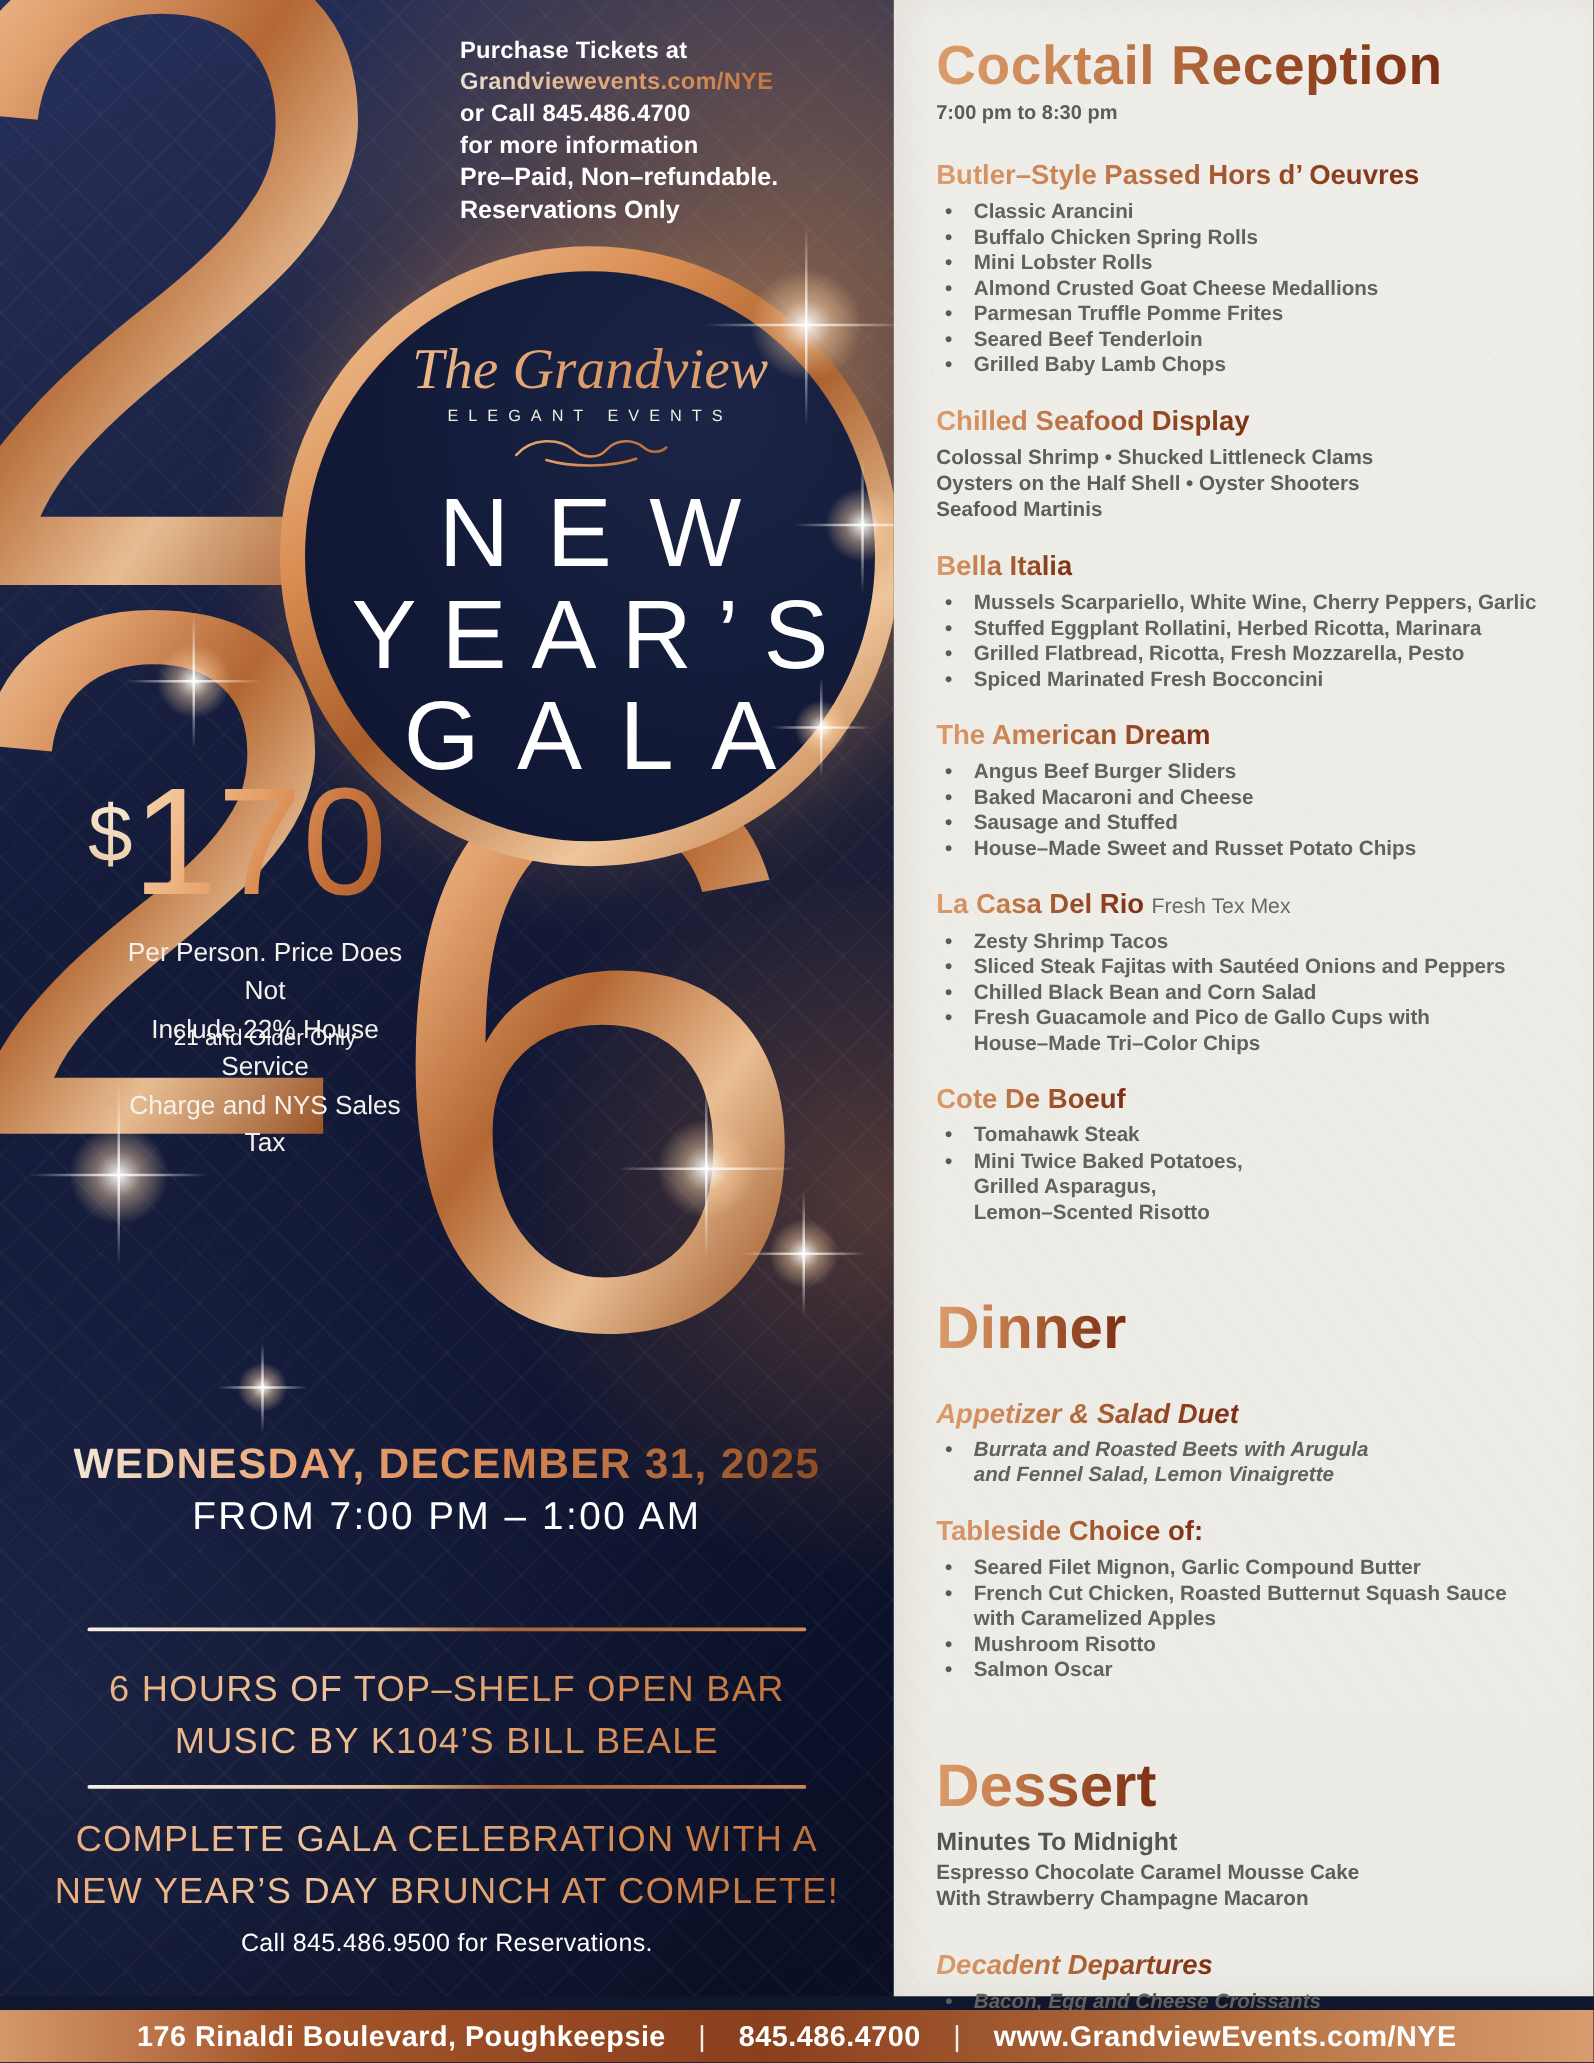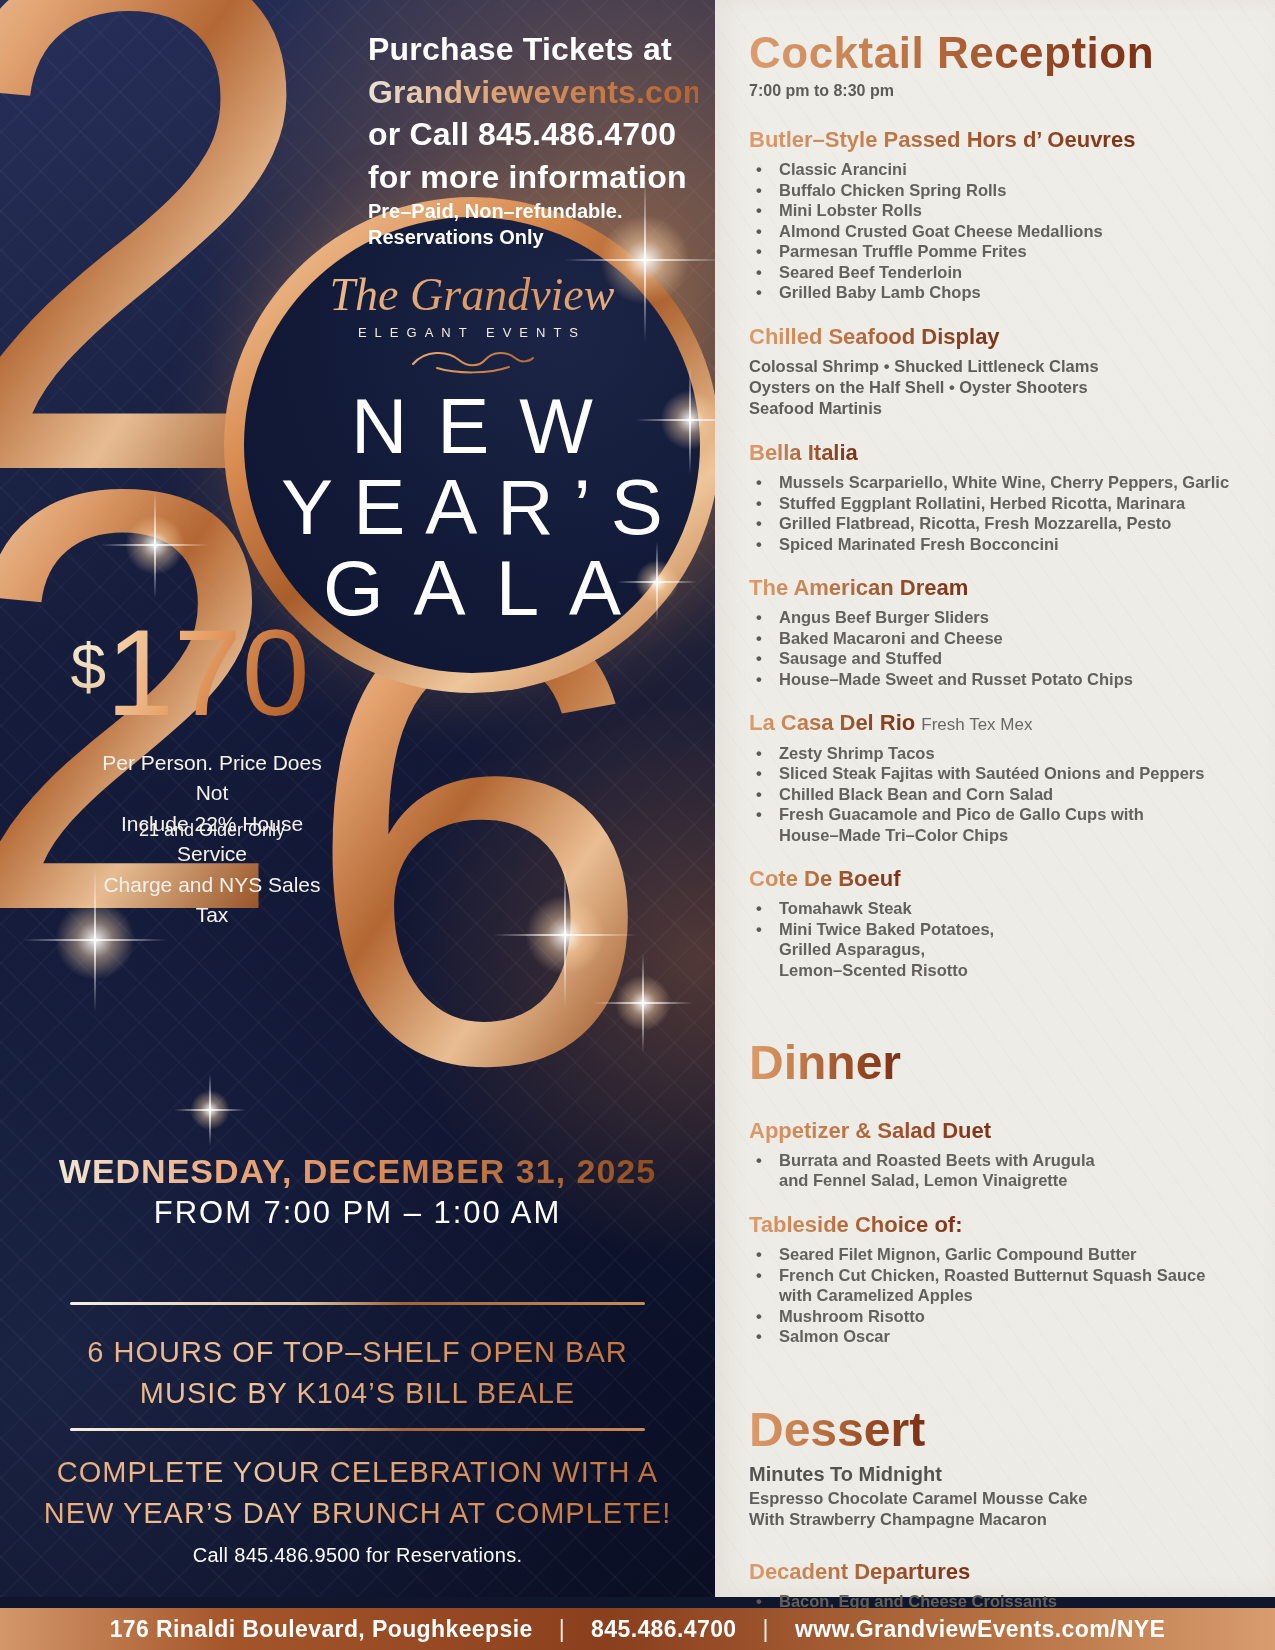--- a/index.html
+++ b/index.html
@@ -27,21 +27,21 @@
   .digit-2-low{left:-45px;top:400px;font-size:600px;opacity:.96;}
   .digit-6{left:300px;top:520px;font-size:640px;opacity:.97;}
 
   .ring{position:absolute;left:224px;top:197px;width:496px;height:496px;border-radius:50%;
     background:linear-gradient(140deg,#f7d3ab,#d98d52 30%,#a95d2a 50%,#eec69b 75%,#b06029);
     box-shadow:0 0 70px rgba(240,160,90,.22);z-index:1;}
   .ring-inner{position:absolute;left:20px;top:20px;right:20px;bottom:20px;border-radius:50%;
     background:radial-gradient(circle at 70% 25%, #1d2547 0%, #121a38 55%, #0e1530 100%);}
 
   .tickets{position:absolute;left:368px;top:28px;width:330px;z-index:3;color:#fff;}
-  .tickets .big{font-size:32px;font-weight:700;line-height:1.33;letter-spacing:.2px;}
+  .tickets .big{font-size:19px;font-weight:700;line-height:1.33;letter-spacing:.2px;}
   .tickets .small{font-size:20px;font-weight:700;line-height:1.3;}
   .tickets .url{background-image:linear-gradient(90deg,#e9e2d4 0%,#e2a878 35%,#c97a45 70%,#b4622f 100%);
     -webkit-background-clip:text;background-clip:text;color:transparent;cursor:pointer;}
 
   .logo-block{position:absolute;left:262px;top:268px;width:420px;text-align:center;z-index:3;}
   .logo-name{font-family:Liberation Serif, serif;font-style:italic;font-size:46px;
     background-image:linear-gradient(100deg,#f2c69b,#d9945e 60%,#eec094);
     -webkit-background-clip:text;background-clip:text;color:transparent;}
   .logo-tagline{margin-top:4px;font-size:13px;letter-spacing:8px;color:#f3ecdf;font-weight:400;}
   .flourish{margin:8px auto 0;display:block;}
@@ -111,21 +111,21 @@
 
   .msection{margin:0 0 22px;}
   .menu-h2{font-size:22px;font-weight:700;margin:0 0 7px;line-height:1.1;}
   .h2-suffix{font-size:17px;font-weight:400;color:#6a6865;margin-left:6px;}
   .mlist{list-style:none;margin:0;padding:0;color:#63615e;font-weight:700;}
   .mlist li{position:relative;padding-left:30px;font-size:16.5px;line-height:20.5px;white-space:pre-line;}
   .mlist li::before{content:"•";position:absolute;left:7px;top:0;color:#5c5a57;}
   .plain-lines div{font-size:16.5px;line-height:21px;color:#5f5d5a;font-weight:700;white-space:pre-line;}
   .dessert-sub{font-size:20px;font-weight:700;color:#55534f;margin:8px 0 2px;}
   .gap-lg{margin-top:36px;}
-  .gap-md{margin-top:30px;}
+  .gap-md{margin-top:30px;font-style:italic;}
 
   
   .footer{position:absolute;left:0;bottom:0;width:1275px;height:42px;z-index:5;
     background:linear-gradient(90deg,#d3976a 0%,#a4552a 18%,#8a3f1d 48%,#b57142 78%,#d89c6e 100%);
     display:flex;align-items:center;justify-content:center;gap:26px;
     color:#fff;font-size:23px;font-weight:700;letter-spacing:.4px;}
   .footer .sep{font-weight:300;opacity:.9;}
 </style>
 </head>
 <body>
@@ -232,21 +232,21 @@
     <div class="divider div1"></div>
 
     <div class="copper-lines features">
       <span class="cl">6 HOURS OF TOP–SHELF OPEN BAR</span>
       <span class="cl">MUSIC BY K104’S BILL BEALE</span>
     </div>
 
     <div class="divider div2"></div>
 
     <div class="copper-lines brunch">
-      <span class="cl">COMPLETE YOUR CELEBRATION WITH A</span>
+      <span class="cl">COMPLETE GALA CELEBRATION WITH A</span>
       <span class="cl">NEW YEAR’S DAY BRUNCH AT COMPLETE!</span>
       <div class="brunch-call">Call 845.486.9500 for Reservations.</div>
     </div>
   </div>
 
   <div class="menu-panel">
 
     <h1 class="menu-h1 grad-head">Cocktail Reception</h1>
     <div class="menu-time">7:00 pm to 8:30 pm</div>
 

